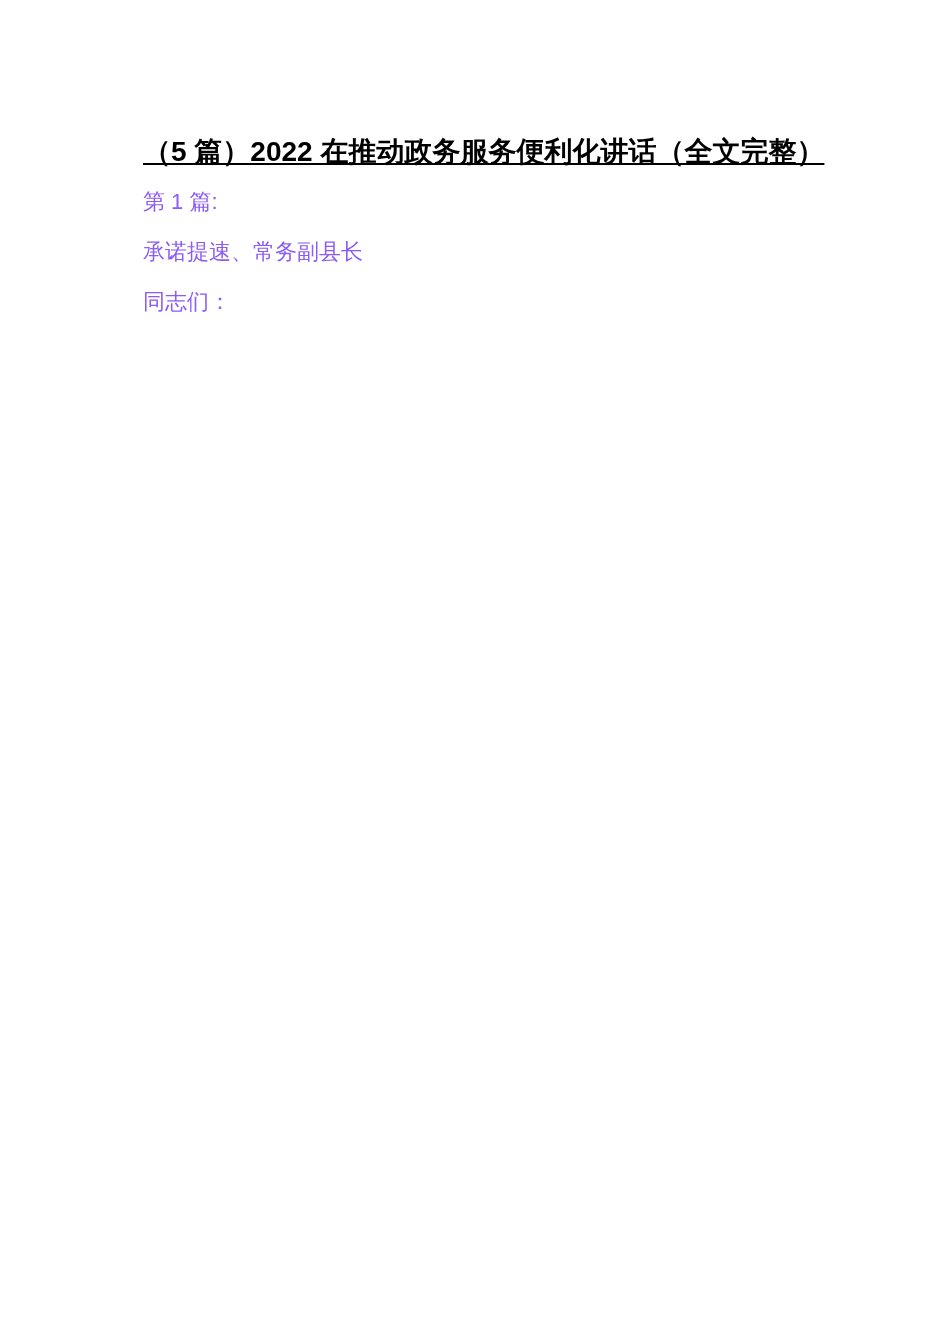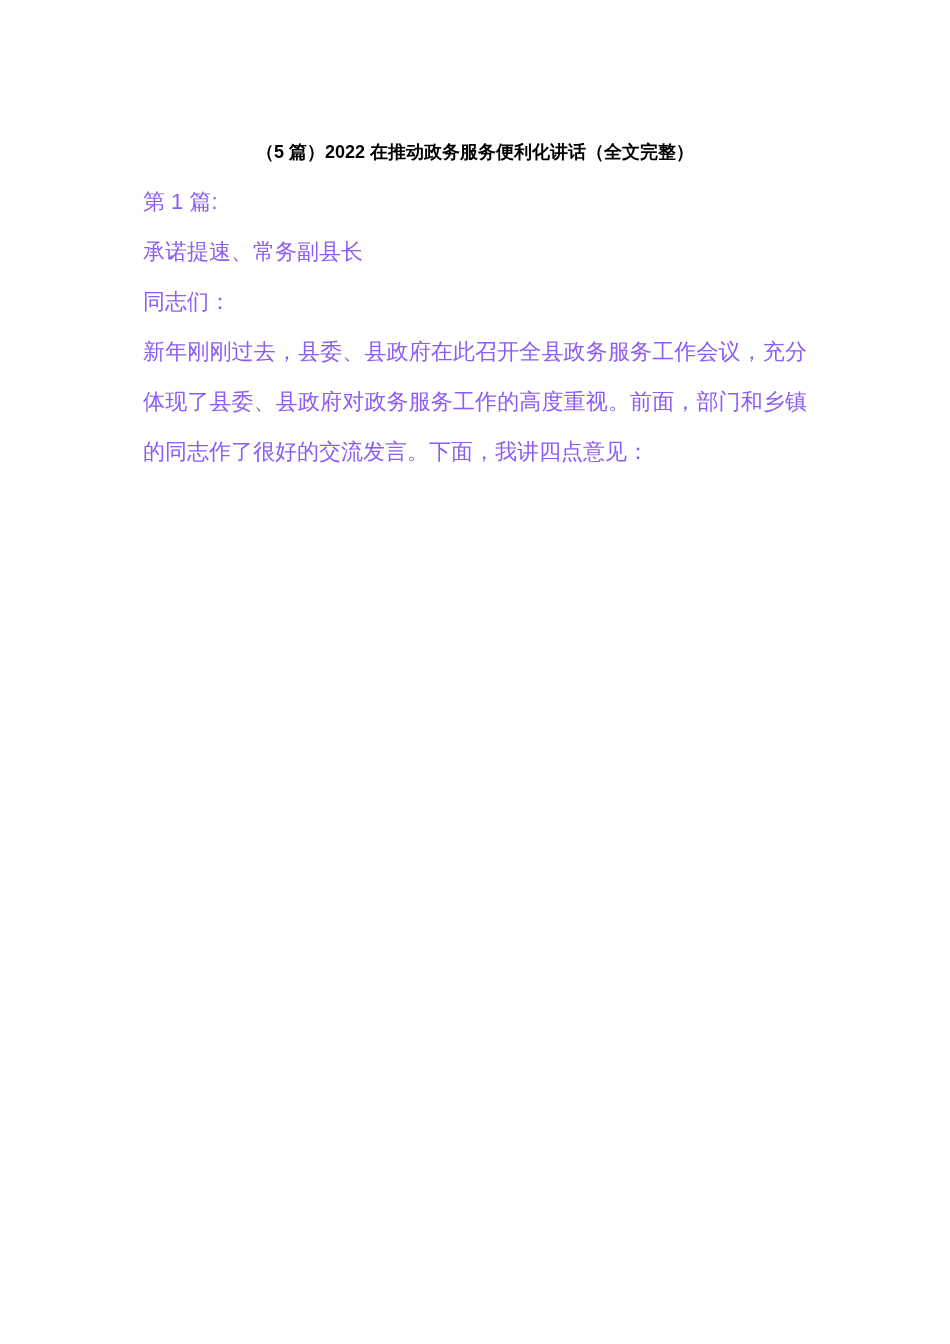--- a/index.html
+++ b/index.html
@@ -15,26 +15,27 @@
       color: #000000;
     }
     .page {
       position: absolute;
       left: 143px;
       top: 127px;
       width: 664px;
     }
     .doc-title {
       margin: 0;
-      font-size: 18px;
+      font-size: 28px;
       font-weight: bold;
       text-align: center;
       line-height: 50px;
       white-space: nowrap;
       color: #000000;
+      text-decoration: underline;
     }
     .doc-paragraph {
       margin: 0;
       font-size: 22px;
       line-height: 50px;
       text-align: justify;
       text-justify: inter-ideograph;
       color: #8b5cf6;
       word-break: break-all;
     }
@@ -44,18 +45,17 @@
 
 <div class="page">
   <h1 class="doc-title">（5 篇）2022 在推动政务服务便利化讲话（全文完整）</h1>
 
   <p class="doc-paragraph">第 1 篇:</p>
 
   <p class="doc-paragraph">承诺提速、常务副县长</p>
 
   <p class="doc-paragraph">同志们：</p>
 
-  <p class="doc-paragraph">新年刚刚过去，县委、县政府在此召开全县政务服务工作会议，充分体现了县委、县政府对政务服务工作的高度重视。前面，部门和乡镇的同志作了很好的交流发言。下面，我讲四点意见：</p>
 
 
 
 
 </div>
 
 </body></html>

